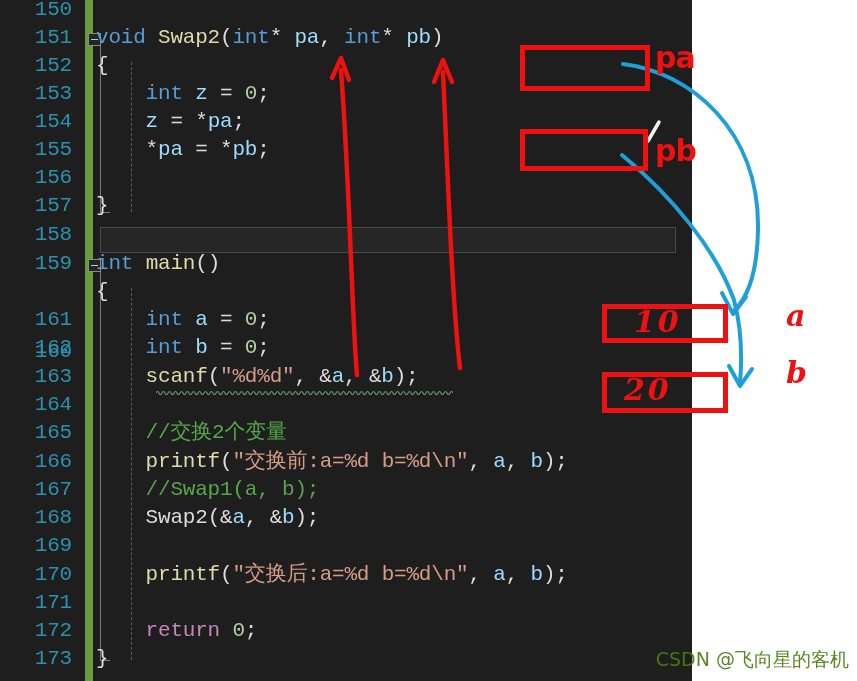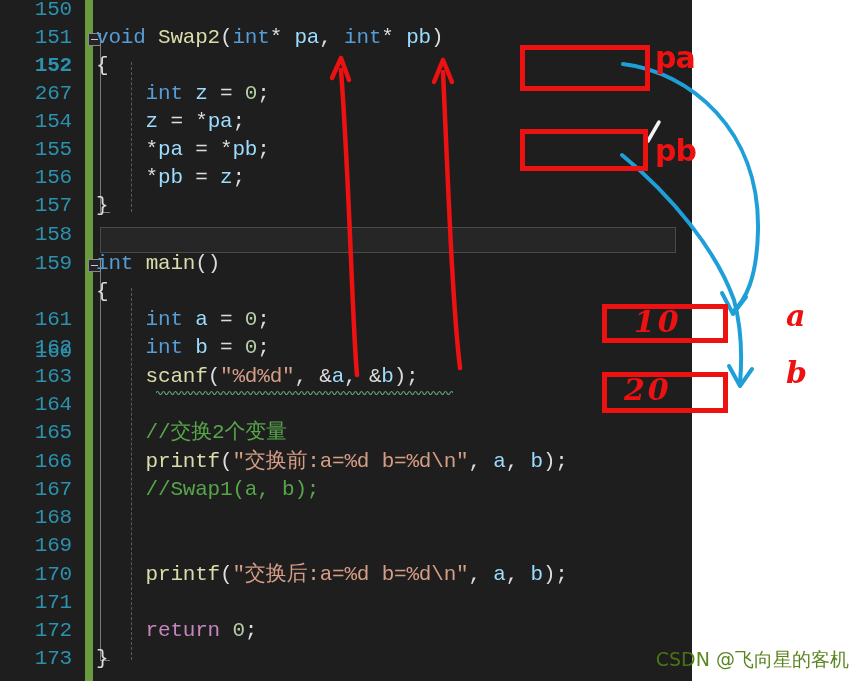--- a/index.html
+++ b/index.html
@@ -200,22 +200,22 @@
     <div class="scope-foot" style="left:100px; top:660px; width:10px;"></div>
     <div class="scope" style="left:131px; top:288px; height:372px;"></div>
 
     <div class="fold" style="top:33px;"></div>
     <div class="fold" style="top:259px;"></div>
 
     <div id="hl-row"></div>
 
     <div class="line" style="top:-4px;"><span class="lnum">150</span></div>
     <div class="line" style="top:24px;"><span class="lnum">151</span></div>
-    <div class="line" style="top:52px;font-weight:bold;"><span class="lnum">152</span></div>
-    <div class="line" style="top:80px;"><span class="lnum">267</span></div>
+    <div class="line" style="top:52px;"><span class="lnum">152</span></div>
+    <div class="line" style="top:80px;"><span class="lnum">153</span></div>
     <div class="line" style="top:108px;padding-left:38px;"><span class="lnum">154</span></div>
     <div class="line" style="top:136px;"><span class="lnum">155</span></div>
     <div class="line" style="top:164px;padding-left:24px;"><span class="lnum">156</span></div>
     <div class="line" style="top:192px;"><span class="lnum">157</span></div>
     <div class="line" style="top:221px;"><span class="lnum">158</span></div>
     <div class="line" style="top:250px;padding-left:24px;"><span class="lnum">159</span></div>
     <div class="line" style="top:296px;margin-top:42px;"><span class="lnum">160</span></div>
     <div class="line" style="top:306px;"><span class="lnum">161</span></div>
     <div class="line" style="top:334px;"><span class="lnum">162</span></div>
     <div class="line" style="top:363px;"><span class="lnum">163</span></div>
@@ -228,30 +228,30 @@
     <div class="line" style="top:561px;"><span class="lnum">170</span></div>
     <div class="line" style="top:589px;"><span class="lnum">171</span></div>
     <div class="line" style="top:617px;"><span class="lnum">172</span></div>
     <div class="line" style="top:645px;"><span class="lnum">173</span></div>
 
     <div class="line" style="top:24px;"><span class="code"><span class="kw">void</span> <span class="fn">Swap2</span><span class="punc">(</span><span class="kw">int</span><span class="punc">* </span><span class="var">pa</span><span class="punc">, </span><span class="kw">int</span><span class="punc">* </span><span class="var">pb</span><span class="punc">)</span></span></div>
     <div class="line" style="top:52px;"><span class="code"><span class="punc">{</span></span></div>
     <div class="line" style="top:80px;"><span class="code"><span class="punc">    </span><span class="kw">int</span> <span class="var">z</span> <span class="punc">= </span><span class="num">0</span><span class="punc">;</span></span></div>
     <div class="line" style="top:108px;"><span class="code"><span class="punc">    </span><span class="var">z</span> <span class="punc">= *</span><span class="var">pa</span><span class="punc">;</span></span></div>
     <div class="line" style="top:136px;"><span class="code"><span class="punc">    *</span><span class="var">pa</span> <span class="punc">= *</span><span class="var">pb</span><span class="punc">;</span></span></div>
-    <div class="line" style="top:164px;"><span class="code"><span class="punc">    *</span><span class="var">pb</span> <span class="punc">= </span><span class="var">z</span><span class="punc">;</span></span></div>
     <div class="line" style="top:192px;"><span class="code"><span class="punc">}</span></span></div>
     <div class="line" style="top:250px;"><span class="code"><span class="kw">int</span> <span class="fn">main</span><span class="punc">()</span></span></div>
     <div class="line" style="top:278px;"><span class="code"><span class="punc">{</span></span></div>
     <div class="line" style="top:306px;"><span class="code"><span class="punc">    </span><span class="kw">int</span> <span class="var">a</span> <span class="punc">= </span><span class="num">0</span><span class="punc">;</span></span></div>
     <div class="line" style="top:334px;"><span class="code"><span class="punc">    </span><span class="kw">int</span> <span class="var">b</span> <span class="punc">= </span><span class="num">0</span><span class="punc">;</span></span></div>
     <div class="line" style="top:363px;"><span class="code"><span class="punc">    </span><span class="fn">scanf</span><span class="punc">(</span><span class="str">"%d%d"</span><span class="punc">, &amp;</span><span class="var">a</span><span class="punc">, &amp;</span><span class="var">b</span><span class="punc">);</span></span></div>
     <div class="line" style="top:419px;"><span class="code cmt"><span class="punc" style="color:#57a64a;">    //交换2个变量</span></span></div>
     <div class="line" style="top:448px;"><span class="code"><span class="punc">    </span><span class="fn">printf</span><span class="punc">(</span><span class="str">"交换前:a=%d b=%d\n"</span><span class="punc">, </span><span class="var">a</span><span class="punc">, </span><span class="var">b</span><span class="punc">);</span></span></div>
     <div class="line" style="top:476px;"><span class="code cmt"><span class="punc" style="color:#57a64a;">    //Swap1(a, b);</span></span></div>
+    <div class="line" style="top:504px;"><span class="code"><span class="punc">    </span><span class="fn" style="color:#dcdcdc;">Swap2</span><span class="punc">(&amp;</span><span class="var">a</span><span class="punc">, &amp;</span><span class="var">b</span><span class="punc">);</span></span></div>
     <div class="line" style="top:561px;"><span class="code"><span class="punc">    </span><span class="fn">printf</span><span class="punc">(</span><span class="str">"交换后:a=%d b=%d\n"</span><span class="punc">, </span><span class="var">a</span><span class="punc">, </span><span class="var">b</span><span class="punc">);</span></span></div>
     <div class="line" style="top:617px;"><span class="code"><span class="punc">    </span><span class="retkw">return</span> <span class="num">0</span><span class="punc">;</span></span></div>
     <div class="line" style="top:645px;"><span class="code"><span class="punc">}</span></span></div>
 
     <svg id="squiggle" viewBox="0 0 297 5" preserveAspectRatio="none">
       <path d="M0 3 Q1.5 0 3 3 T6 3 T9 3 T12 3 T15 3 T18 3 T21 3 T24 3 T27 3 T30 3 T33 3 T36 3 T39 3 T42 3 T45 3 T48 3 T51 3 T54 3 T57 3 T60 3 T63 3 T66 3 T69 3 T72 3 T75 3 T78 3 T81 3 T84 3 T87 3 T90 3 T93 3 T96 3 T99 3 T102 3 T105 3 T108 3 T111 3 T114 3 T117 3 T120 3 T123 3 T126 3 T129 3 T132 3 T135 3 T138 3 T141 3 T144 3 T147 3 T150 3 T153 3 T156 3 T159 3 T162 3 T165 3 T168 3 T171 3 T174 3 T177 3 T180 3 T183 3 T186 3 T189 3 T192 3 T195 3 T198 3 T201 3 T204 3 T207 3 T210 3 T213 3 T216 3 T219 3 T222 3 T225 3 T228 3 T231 3 T234 3 T237 3 T240 3 T243 3 T246 3 T249 3 T252 3 T255 3 T258 3 T261 3 T264 3 T267 3 T270 3 T273 3 T276 3 T279 3 T282 3 T285 3 T288 3 T291 3 T294 3 T297 3" fill="none" stroke="#5f9e6e" stroke-width="1.2"></path>
     </svg>
   </div>
 
   <svg id="overlay" viewBox="0 0 857 681" xmlns="http://www.w3.org/2000/svg">

